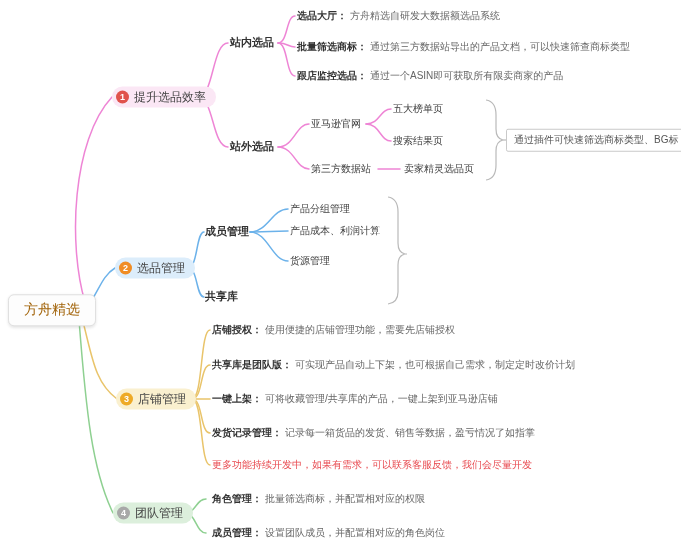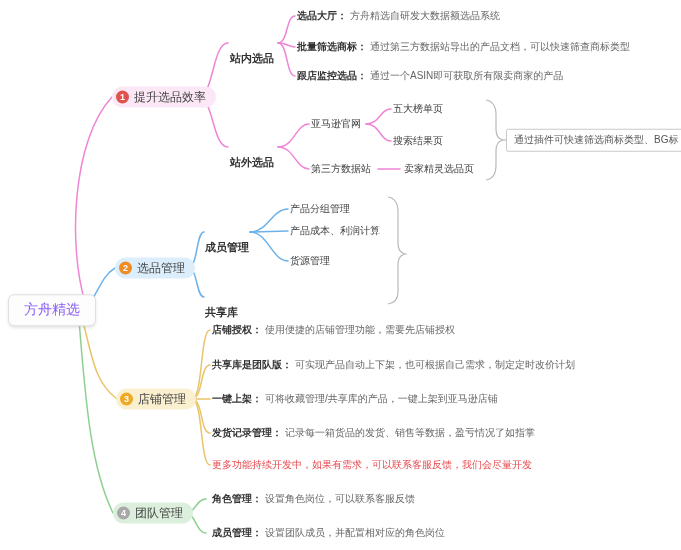--- a/index.html
+++ b/index.html
@@ -4,42 +4,42 @@
 <style>
   html,body{margin:0;padding:0;background:#ffffff;}
   .canvas{
     position:relative;width:681px;height:550px;overflow:hidden;
     font-family:"Liberation Sans","DejaVu Sans",sans-serif;background:#ffffff;
   }
   .links{position:absolute;left:0;top:0;}
   .node{position:absolute;transform:translateY(-50%);white-space:nowrap;line-height:1.25;}
   .root{
     background:#fdfdfd;border:1px solid #e0e0e0;border-radius:6px;
-    padding:6px 15px;font-size:14px;color:#8b5cf6;
+    padding:6px 15px;font-size:14px;color:#a16207;
     box-shadow:0 1px 3px rgba(0,0,0,0.10);
   }
   .pill{
     display:flex;align-items:center;gap:5px;
     padding:3px 10px 3px 4px;border-radius:11px;
     font-size:12px;color:#434343;
   }
   .pill-pink{background:#fbe7f5;}
   .pill-blue{background:#dcedfb;}
   .pill-yellow{background:#faf0cf;}
   .pill-green{background:#dcefdc;}
   .badge{
     width:13px;height:13px;border-radius:50%;flex:0 0 13px;
     display:flex;align-items:center;justify-content:center;
     color:#fff;font-size:9px;font-weight:bold;
   }
   .badge-1{background:#e0534d;}
   .badge-2{background:#f08c24;}
   .badge-3{background:#eeaa26;}
   .badge-4{background:#a8a8a8;}
-  .t2{font-size:11px;font-weight:bold;color:#333;margin-top:16px;}
+  .t2{font-size:11px;font-weight:bold;color:#333;}
   .leaf{font-size:10px;color:#404040;}
   .row{font-size:10px;}
   .row .lbl{font-weight:bold;color:#333;margin-right:3px;text-align:center;}
   .row .desc{color:#666;}
   .row-red{font-size:10px;color:#e8494f;}
   .note{
     border:1px solid #c9c9c9;background:#fff;border-radius:2px;
     padding:4px 7px;font-size:10px;color:#555;
   }
 </style>
@@ -149,19 +149,19 @@
   <div class="node row" style="left:212px;top:433px">
     <span class="lbl">发货记录管理：</span><span class="desc">记录每一箱货品的发货、销售等数据，盈亏情况了如指掌</span>
   </div>
   <div class="node row-red" style="left:212px;top:465px">更多功能持续开发中，如果有需求，可以联系客服反馈，我们会尽量开发</div>
 
   <div class="node pill pill-green" style="left:113px;top:513px">
     <span class="badge badge-4">4</span>
     <span>团队管理</span>
   </div>
   <div class="node row" style="left:212px;top:499px">
-    <span class="lbl">角色管理：</span><span class="desc">设置角色岗位，可以联系客服反馈</span>
+    <span class="lbl">角色管理：</span><span class="desc">批量筛选商标，并配置相对应的权限</span>
   </div>
   <div class="node row" style="left:212px;top:533px">
     <span class="lbl">成员管理：</span><span class="desc">设置团队成员，并配置相对应的角色岗位</span>
   </div>
 
 </div>
 
 </body></html>

